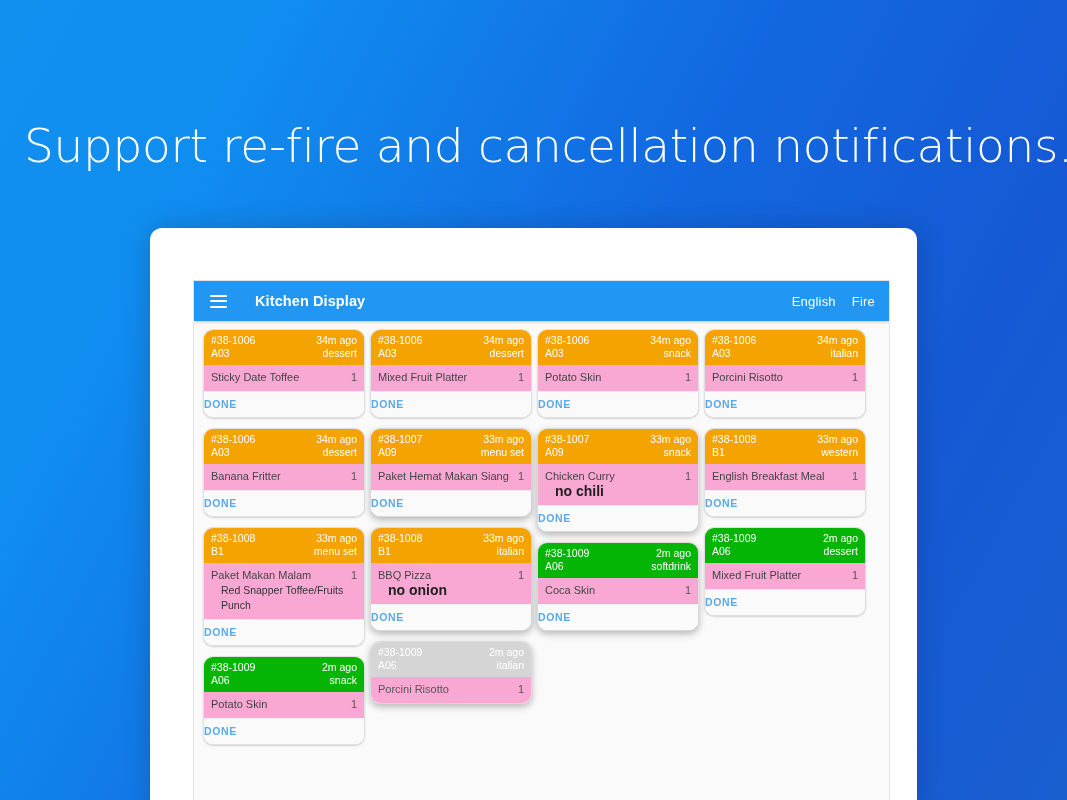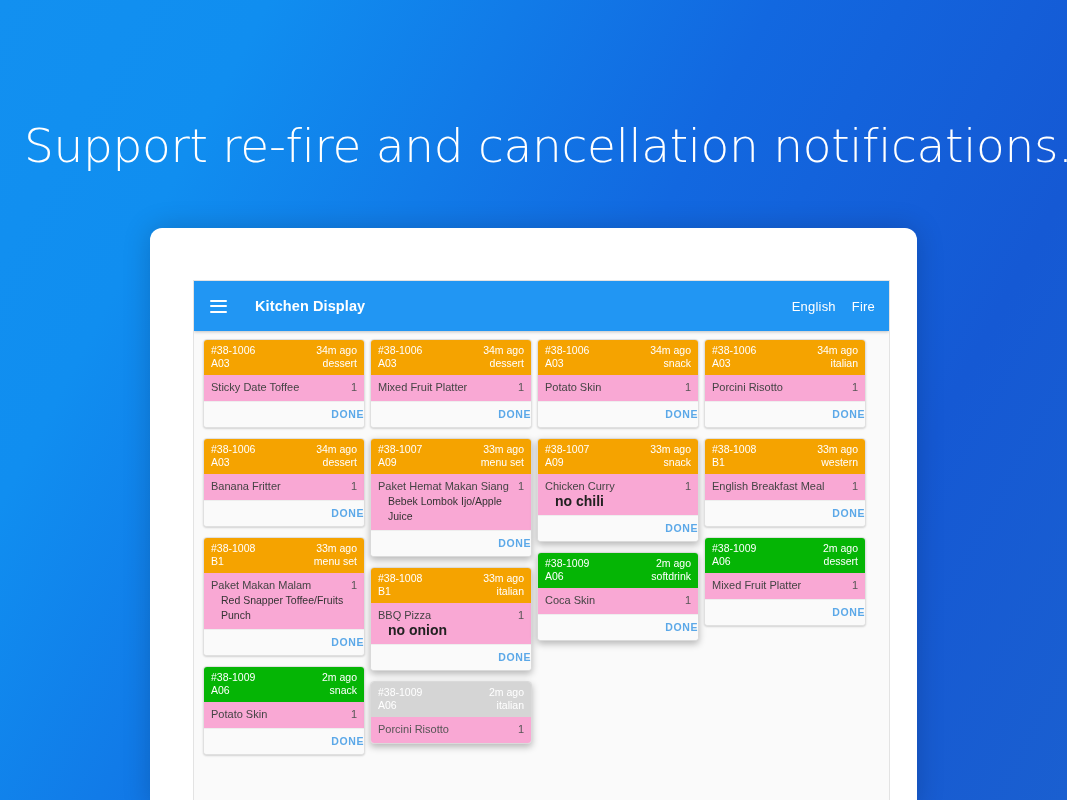--- a/index.html
+++ b/index.html
@@ -35,21 +35,21 @@
     position:absolute;
     left:43px; top:52px;
     width:697px; height:542px;
     background:#fafafa;
     border:1px solid #e3e3e3;
     border-bottom:none;
     overflow:hidden;
   }
   
   .appbar {
-    height:50px;
+    height:40px;
     background:#2196f3;
     display:flex;
     align-items:center;
     padding:0 14px 0 16px;
     color:#ffffff;
     box-shadow:0 1px 3px rgba(0,0,0,0.22);
     position:relative;
     z-index:5;
   }
   .hamburger {
@@ -80,21 +80,21 @@
     align-content:flex-start;
     gap:0;
   }
   .colwrap {
     width:167px;
     padding:0 5px 0 0;
   }
   .card {
     background:#ffffff;
     border:1px solid #e0e0e0;
-    border-radius:4px;
+    border-radius:10px;
     box-shadow:0 1px 2px rgba(0,0,0,0.16);
     margin-bottom:10px;
     overflow:hidden;
   }
   .card.raised { box-shadow:0 3px 7px rgba(0,0,0,0.27); border-color:#dadada; }
   .card-head {
     padding:4px 7px 5px 7px;
     color:#ffffff;
     font-size:10.5px;
     line-height:13px;
@@ -114,21 +114,21 @@
     font-size:10.5px; color:#333333; line-height:15px;
     padding-left:10px;
   }
   .item-note {
     font-size:14px; color:#212121; font-weight:bold;
     line-height:15px; padding-left:10px;
   }
   .card-action {
     border-top:1px solid #eeeeee;
     background:#fafafa;
-    text-align:right;
+    text-align:left;
     padding:6px 0 7px 0;
     font-size:10.5px;
     font-weight:bold;
     color:#5ba8e8;
     letter-spacing:0.6px;
     cursor:pointer;
   }
   .card.cancelled .item-row, .card.cancelled .item-name { color:#555; }
 </style>
 </head>
@@ -261,21 +261,20 @@
               <div class="head-row">
                 <span>A09</span>
                 <span>menu set</span>
               </div>
             </div>
             <div class="card-body">
               <div class="item-row">
                 <span class="item-name">Paket Hemat Makan Siang</span>
                 <span class="item-qty">1</span>
               </div>
-              <div class="item-sub">Bebek Lombok Ijo/Apple Juice</div>
             </div>
             <div class="card-action">DONE</div>
           </div>
           <div class="card raised">
             <div class="card-head orange">
               <div class="head-row">
                 <span>#38-1008</span>
                 <span>33m ago</span>
               </div>
               <div class="head-row">

